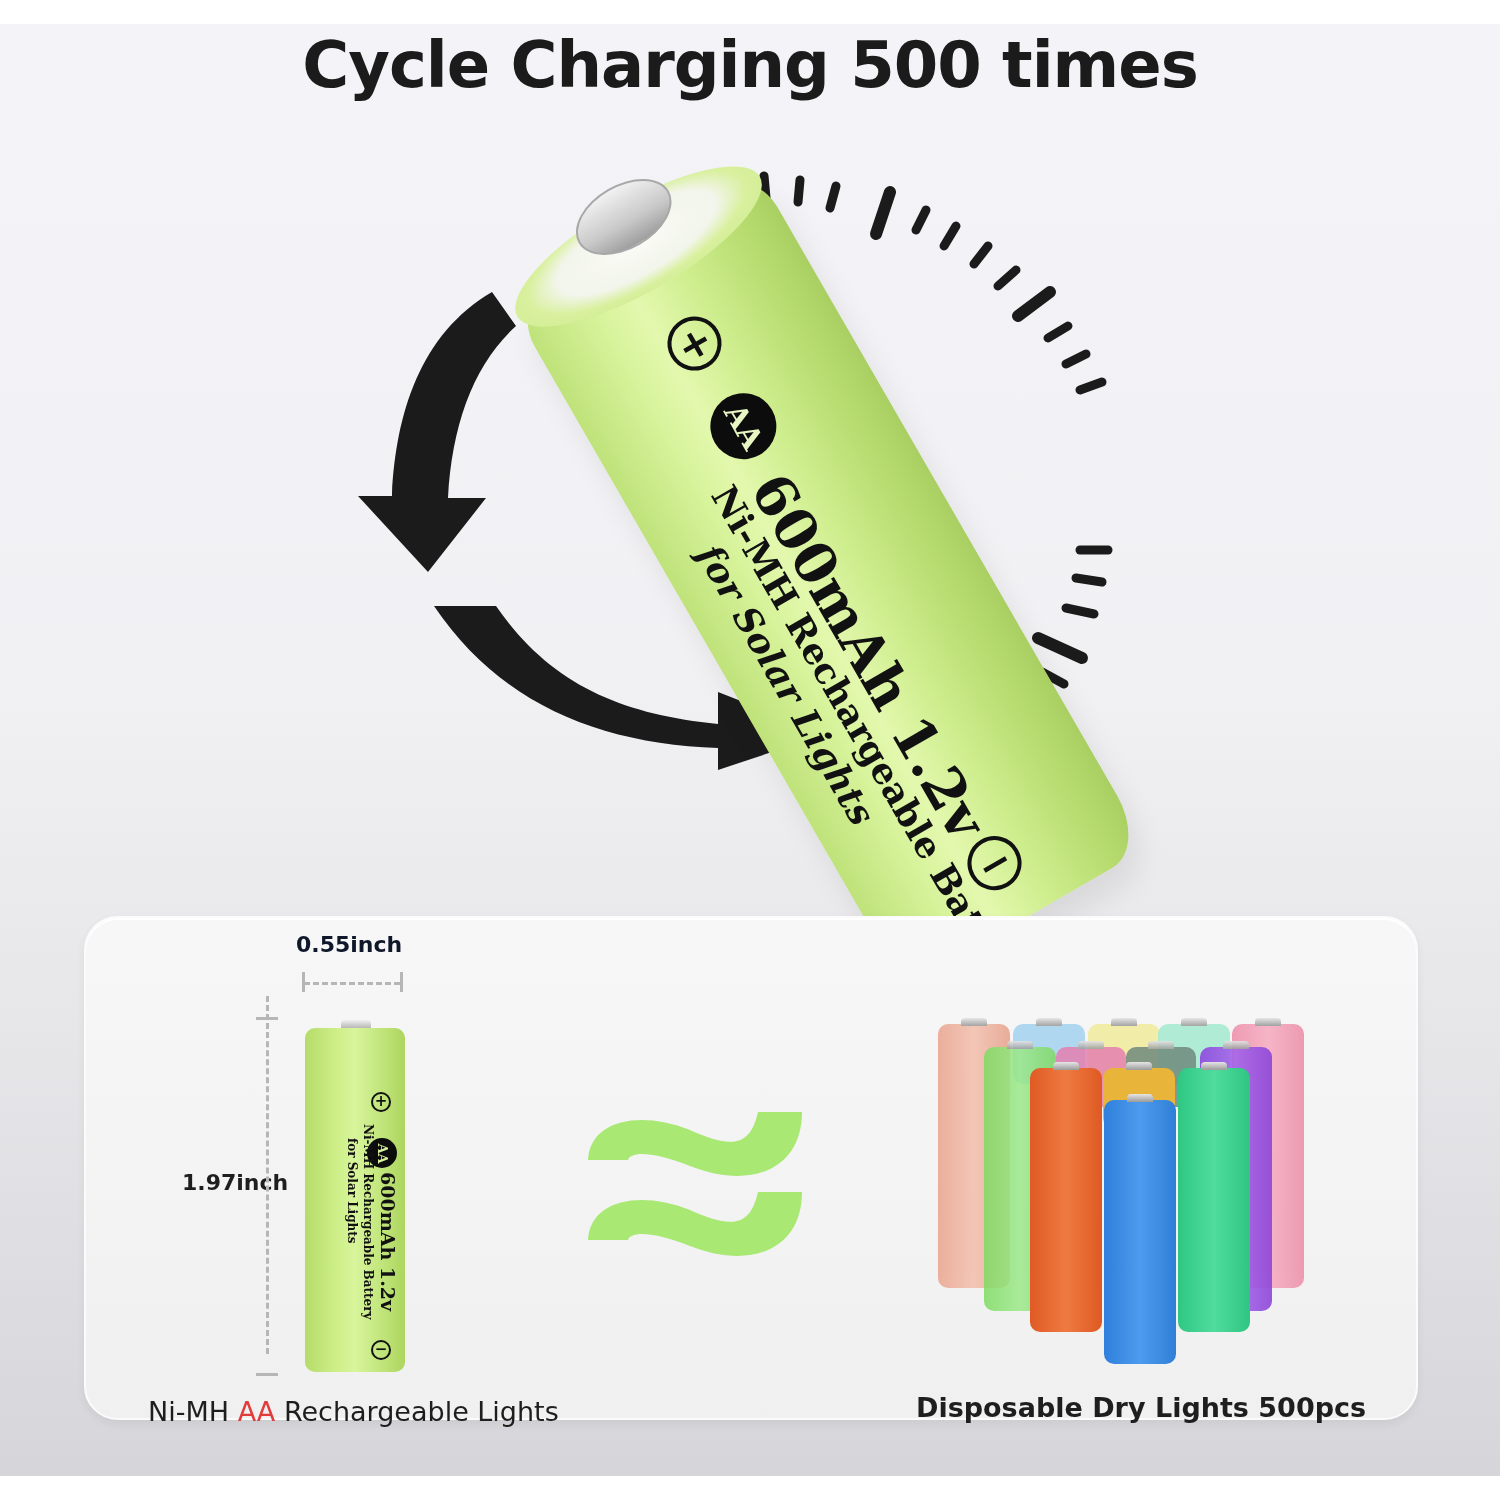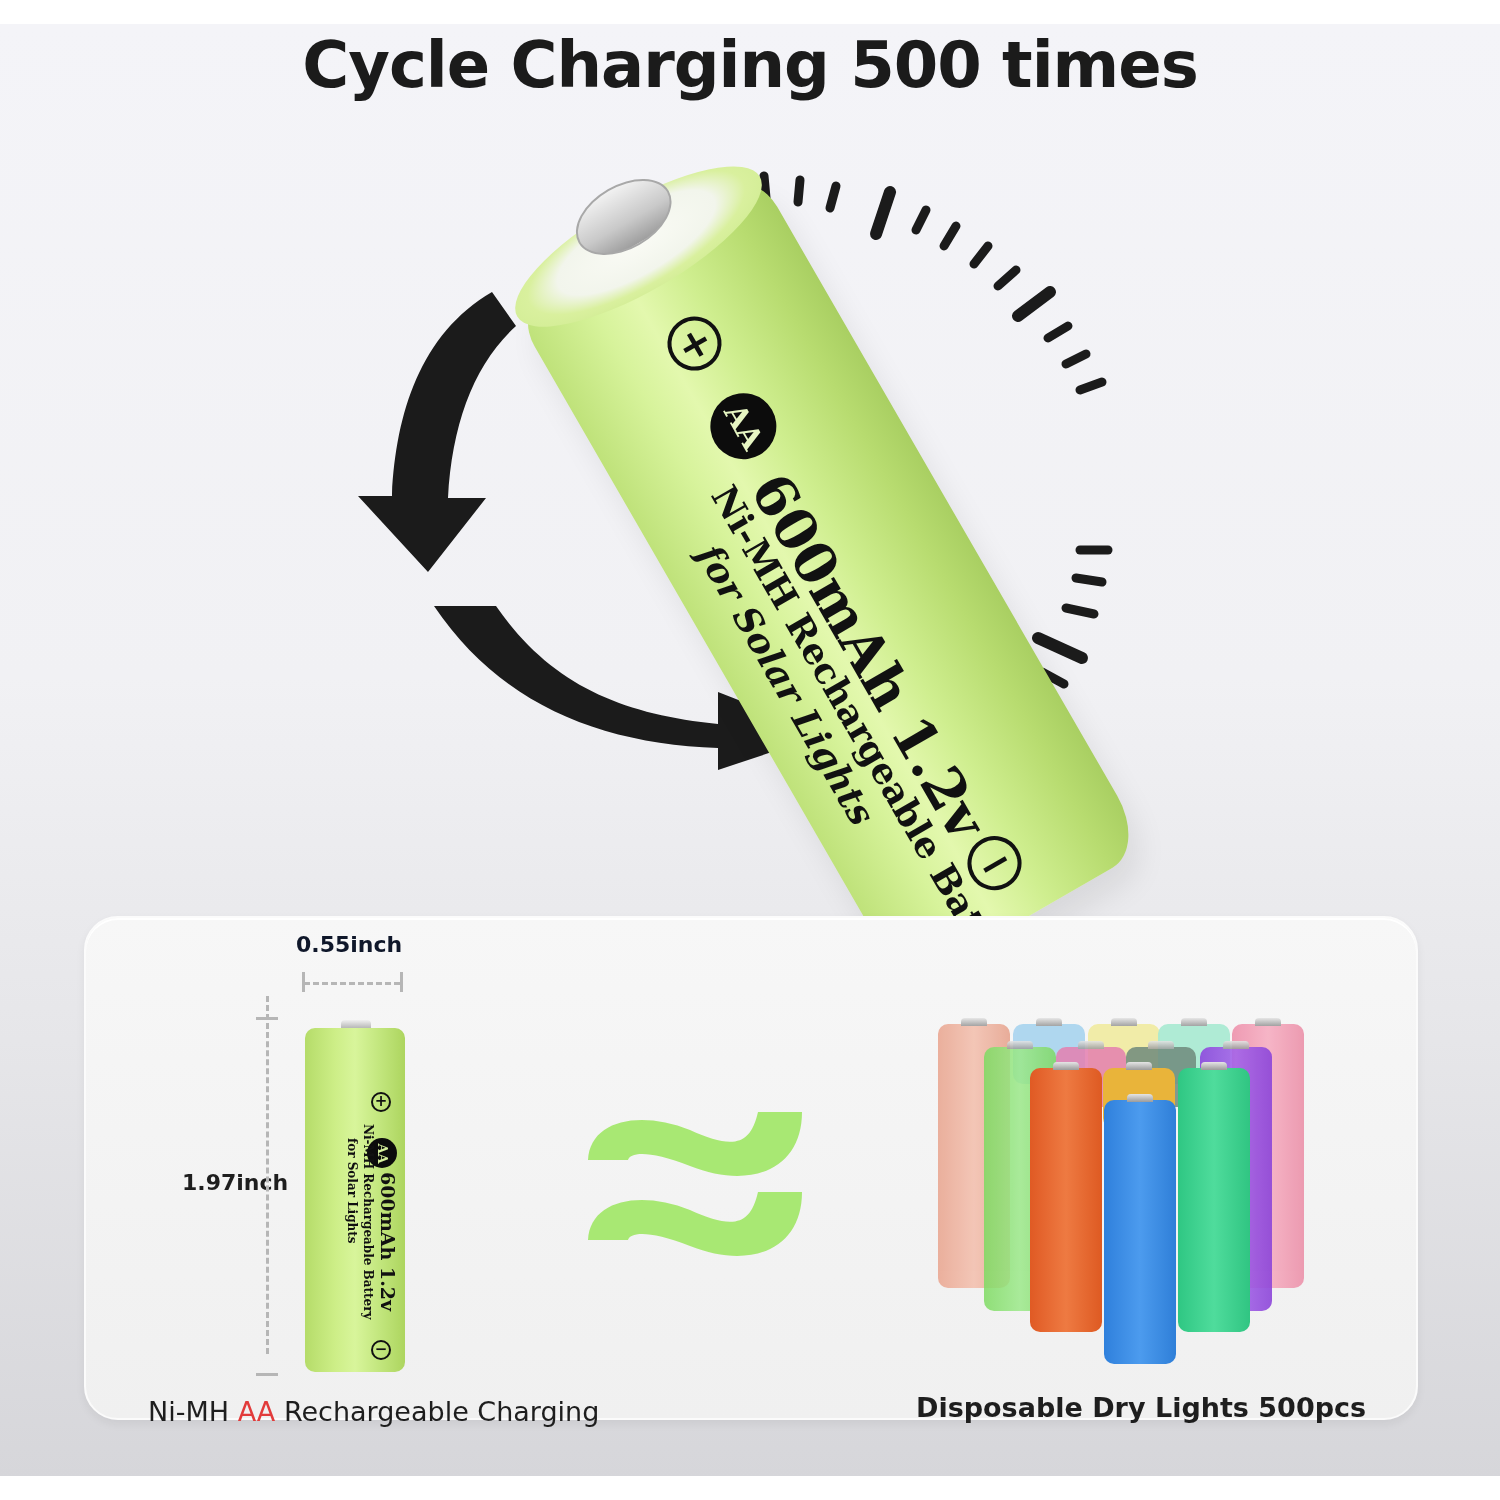--- a/index.html
+++ b/index.html
@@ -210,21 +210,21 @@
   <div class="small-sym small-plus">+</div>
   <div class="small-aa">
       <span>AA</span>
     </div>
   <div class="small-label s-cap">600mAh 1.2v</div>
   <div class="small-label s-type">Ni-MH Rechargeable Battery</div>
   <div class="small-label s-use">for Solar Lights</div>
   <div class="small-sym small-minus">−</div>
 </div>
 
-<div class="left-caption"><span>Ni-MH </span><span class="accent">AA</span><span> Rechargeable Charging</span></div>
+<div class="left-caption"><span>Ni-MH </span><span class="accent">AA</span><span> Rechargeable Lights</span></div>
 
 <svg class="approx-svg" width="240" height="180">
   <path d="M 8 60 C 10 20, 60 10, 110 30 C 150 48, 170 48, 178 12 L 222 12 C 222 70, 170 90, 110 66 C 70 50, 50 52, 48 60 Z" fill="#a8e873"></path>
   <path d="M 8 140 C 10 100, 60 90, 110 110 C 150 128, 170 128, 178 92 L 222 92 C 222 150, 170 170, 110 146 C 70 130, 50 132, 48 140 Z" fill="#a8e873"></path>
 </svg>
 
 <div>
   <div class="dry-cell" style="left:938px;top:1024px;width:72px;height:264px;background:linear-gradient(90deg,#eaa893,#f3c1b0,#e7a590);opacity:.9;"></div>
   <div class="dry-cell" style="left:1013px;top:1024px;width:72px;height:60px;background:#a8d4ef;opacity:.9;"></div>
   <div class="dry-cell" style="left:1088px;top:1024px;width:72px;height:60px;background:#f1eca0;opacity:.9;"></div>

